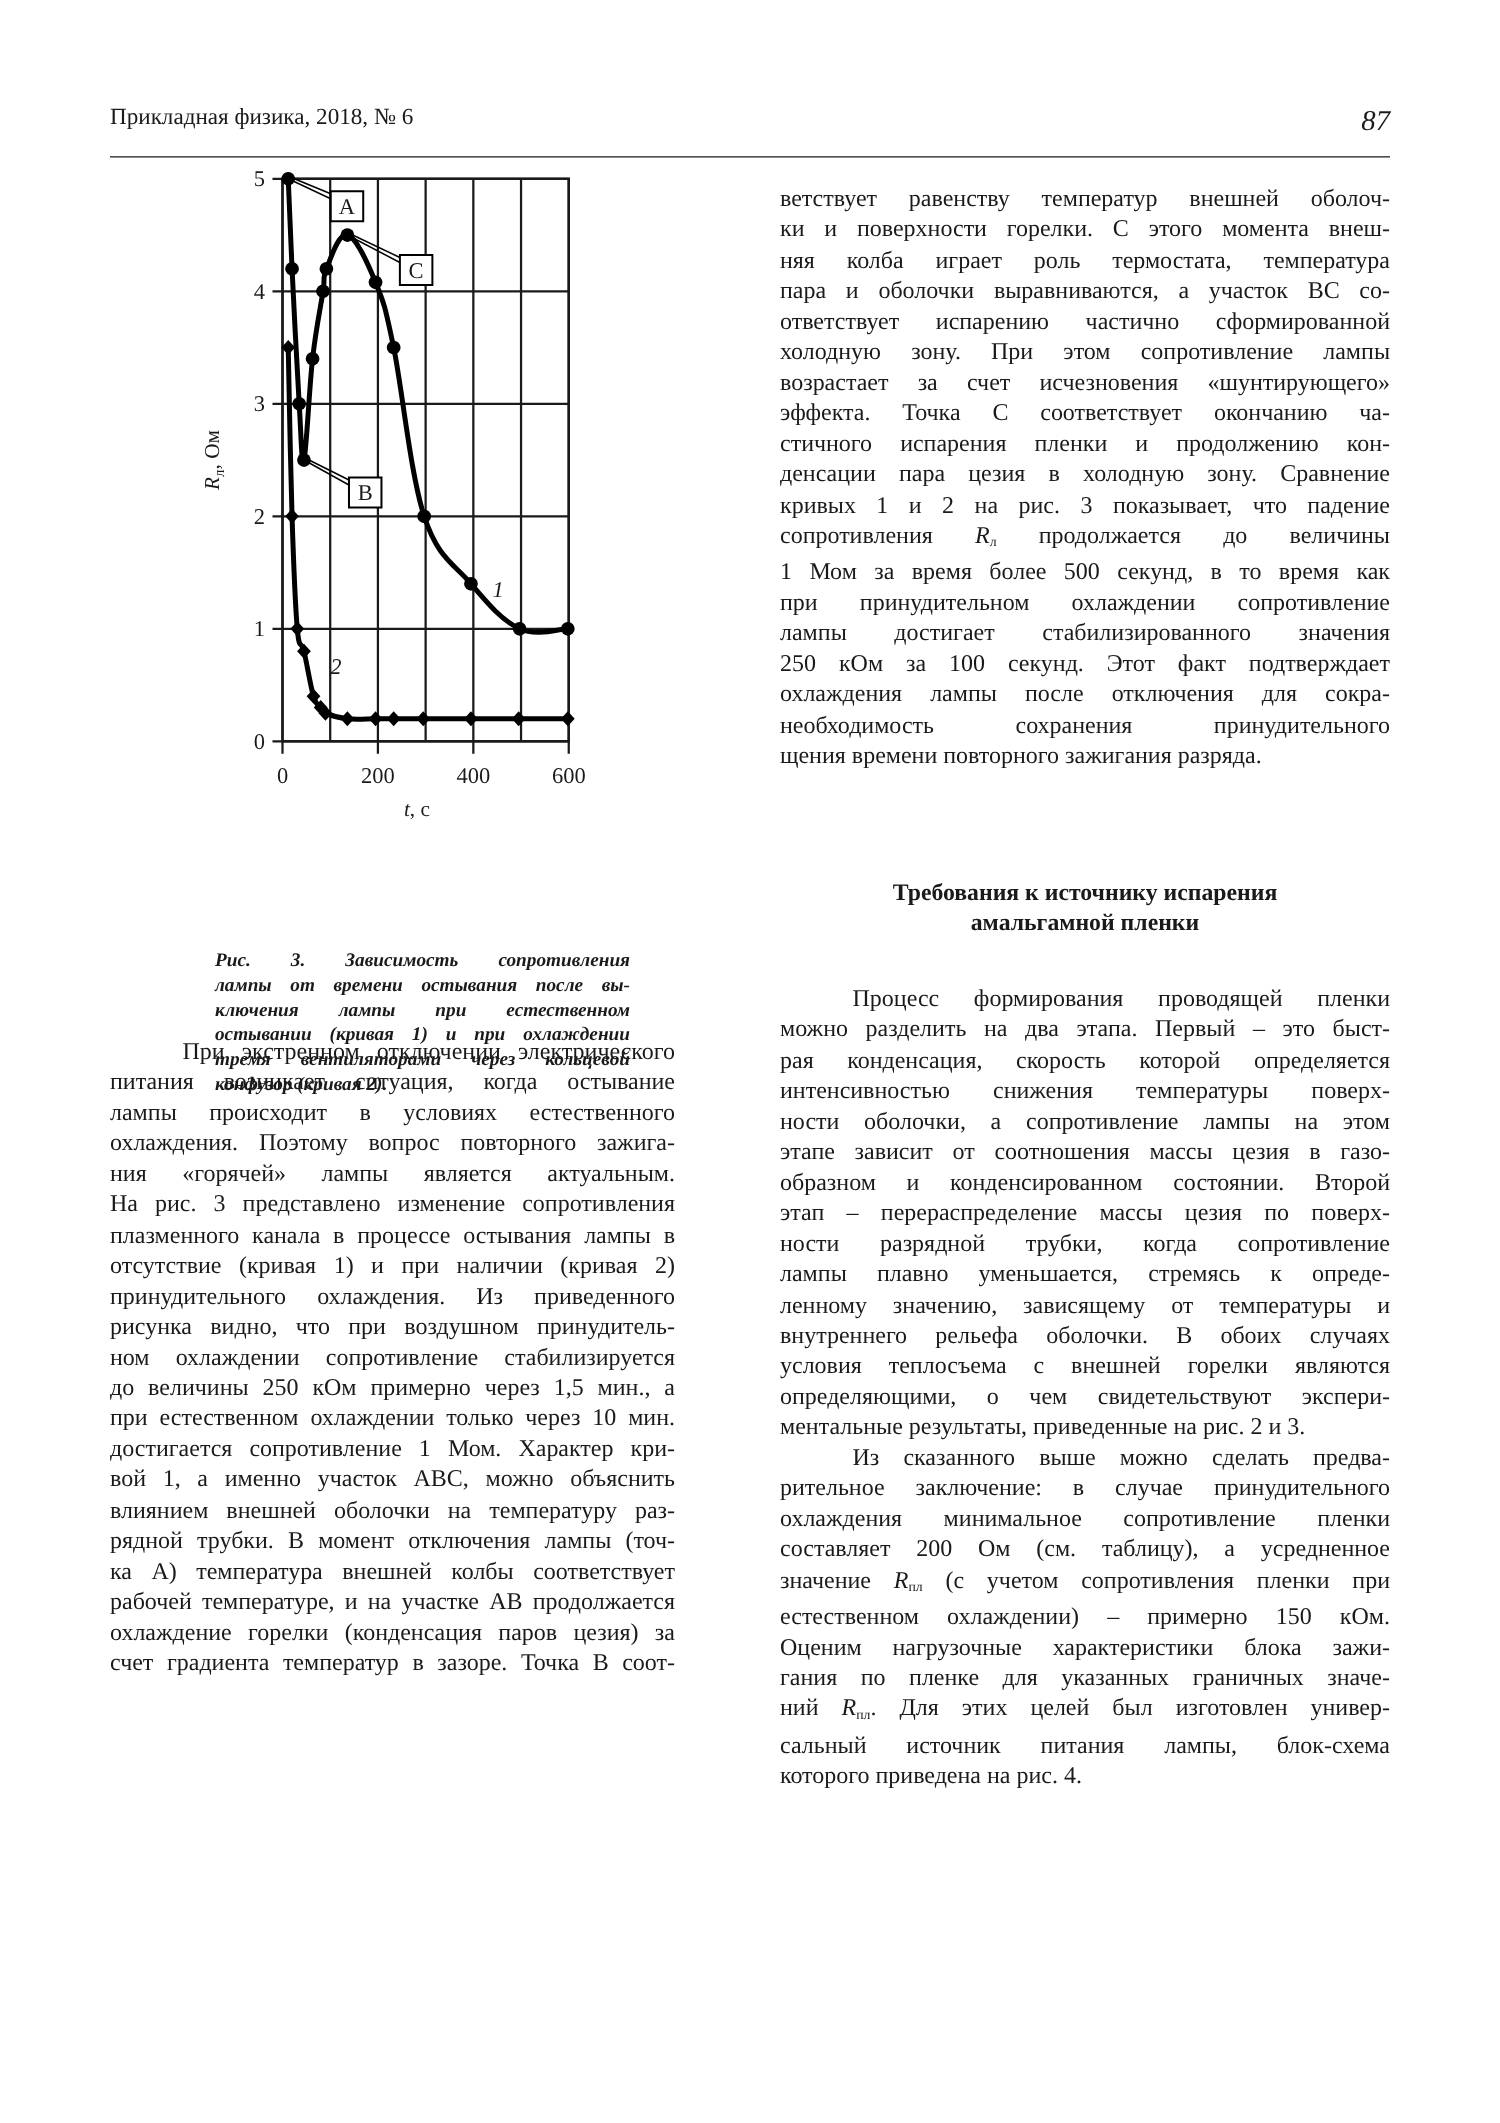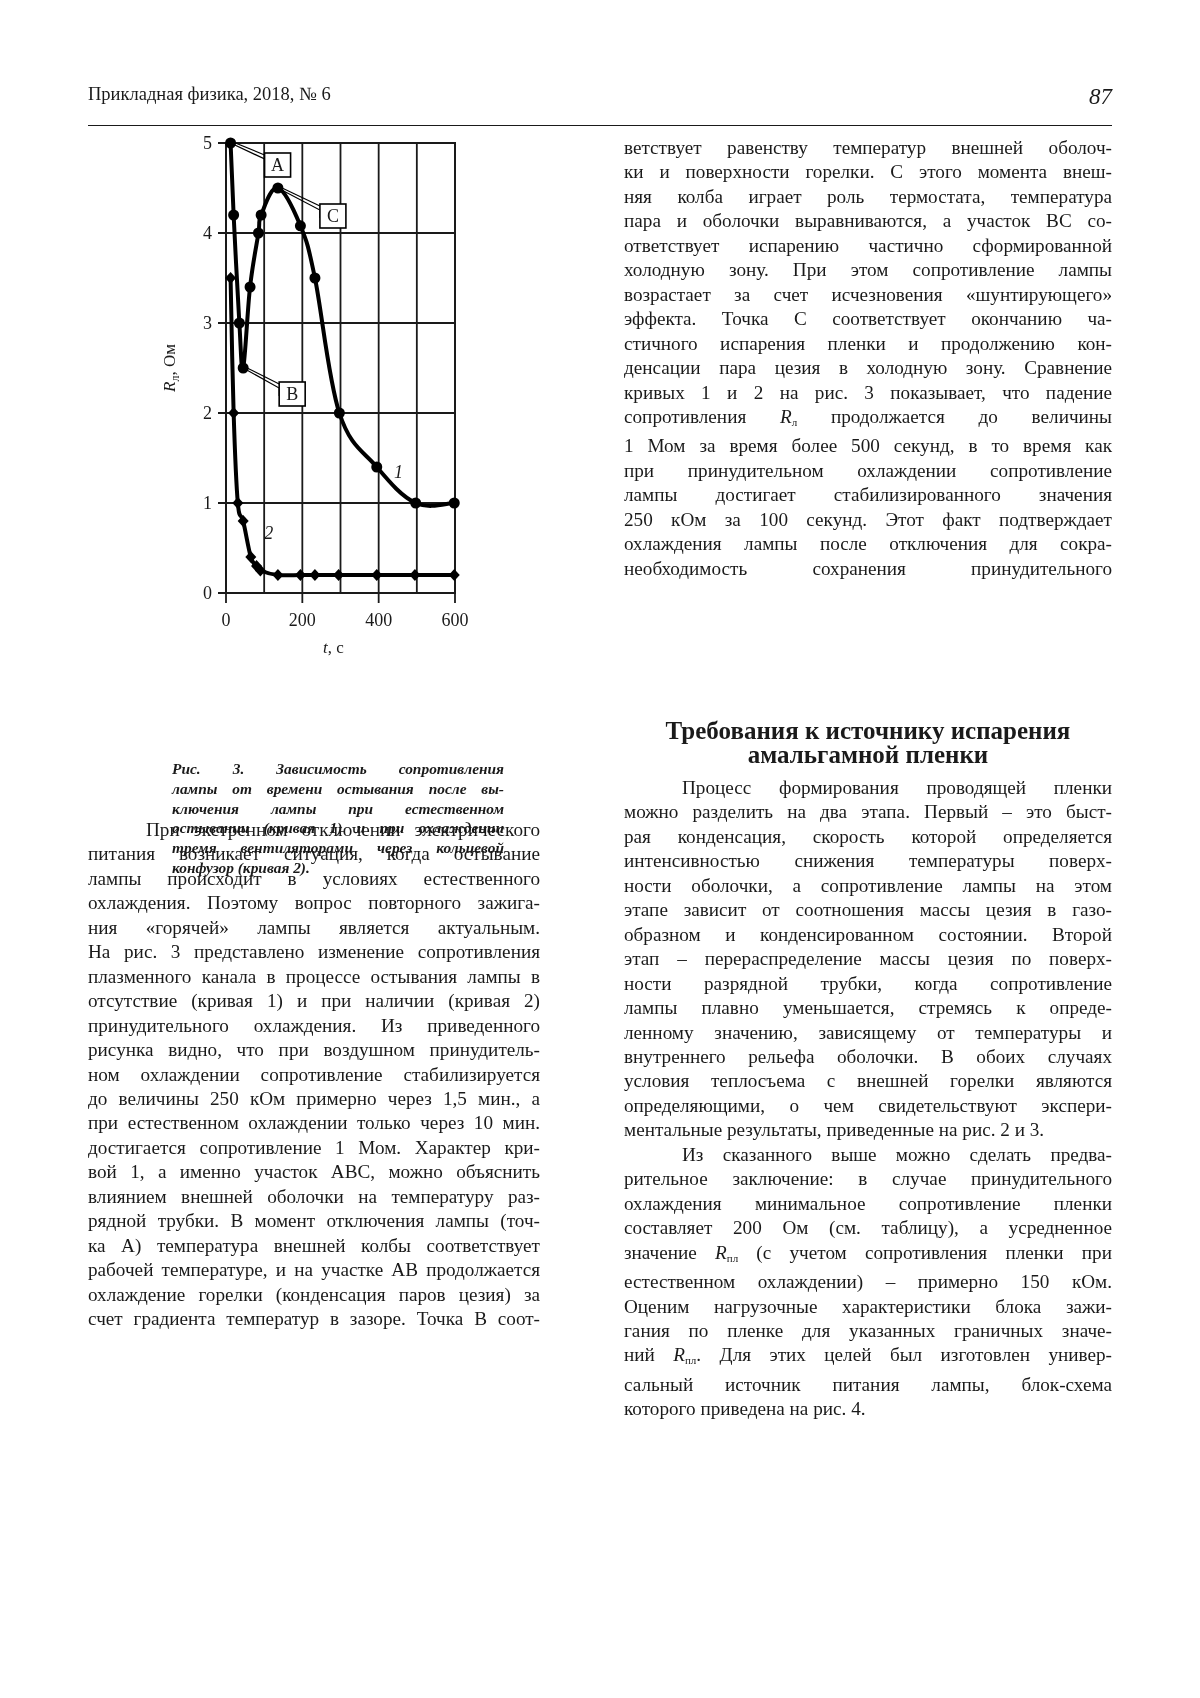--- a/index.html
+++ b/index.html
@@ -3,29 +3,29 @@
 <meta charset="utf-8">
 <style>
   html, body { margin: 0; padding: 0; background: #ffffff; }
   body { width: 1200px; height: 1698px; position: relative; overflow: hidden;
          font-family: "Liberation Serif", "DejaVu Serif", serif; color: #1a1a1a; }
   .header { position: absolute; left: 88px; top: 84px; width: 1024px; height: 30px; }
   .header .journal { position: absolute; left: 0; top: 0; font-size: 18.5px; }
   .header .pageno { position: absolute; right: 0; top: 0; font-style: italic; font-size: 23px; }
   .header-rule { position: absolute; left: 88px; top: 125px; width: 1024px; height: 0; border-top: 1.6px solid #1a1a1a; }
 
-  .col { position: absolute; font-size: 19.2px; line-height: 24.45px; text-align: justify; }
+  .col { position: absolute; font-size: 19.2px; line-height: 24.45px; text-align: justify; margin-top: 12px; }
   .col .line { display: block; text-align: justify; text-align-last: justify; white-space: nowrap; }
   .col .line.last { text-align-last: left; }
   .col .indent { padding-left: 58px; }
   .left-text { left: 88px; top: 818px; width: 452px; }
   .right-text { left: 624px; top: 136px; width: 488px; }
 
   .section-title { position: absolute; left: 624px; top: 703px; width: 488px; text-align: center;
-                   font-weight: bold; font-size: 25px; line-height: 24px; margin-top: 16px; }
+                   font-weight: bold; font-size: 19px; line-height: 24px; }
   .right-text2 { left: 624px; top: 776px; width: 488px; }
 
   .caption { position: absolute; left: 172px; top: 739px; width: 332px; font-style: italic; font-weight: bold;
              font-size: 15.4px; line-height: 19.8px; margin-top: 20px; }
   .caption .line { display: block; text-align: justify; text-align-last: justify; white-space: nowrap; }
   .caption .line.last { text-align-last: left; }
 
   #chart { position: absolute; left: 150px; top: 130px; }
   #chart text { font-family: "Liberation Serif", "DejaVu Serif", serif; fill: #1a1a1a; }
   sub.lsub { font-size: 11px; vertical-align: -3px; font-style: normal; }
@@ -179,20 +179,21 @@
     <span class="line">стичного испарения пленки и продолжению кон-</span>
     <span class="line">денсации пара цезия в холодную зону. Сравнение</span>
     <span class="line">кривых 1 и 2 на рис. 3 показывает, что падение</span>
     <span class="line">сопротивления <i>R<sub class="lsub">л</sub></i> продолжается до величины</span>
     <span class="line">1 Мом за время более 500 секунд, в то время как</span>
     <span class="line">при принудительном охлаждении сопротивление</span>
     <span class="line">лампы достигает стабилизированного значения</span>
     <span class="line">250 кОм за 100 секунд. Этот факт подтверждает</span>
     <span class="line">охлаждения лампы после отключения для сокра-</span>
     <span class="line">необходимость сохранения принудительного</span>
+    <span class="line last">щения времени повторного зажигания разряда.</span>
   </div>
 
 <div class="section-title">
   <div>Требования к источнику испарения</div>
   <div>амальгамной пленки</div>
 </div>
 
 <div class="col right-text2" id="rightcol2">
     <span class="line indent">Процесс формирования проводящей пленки</span>
     <span class="line">можно разделить на два этапа. Первый – это быст-</span>

